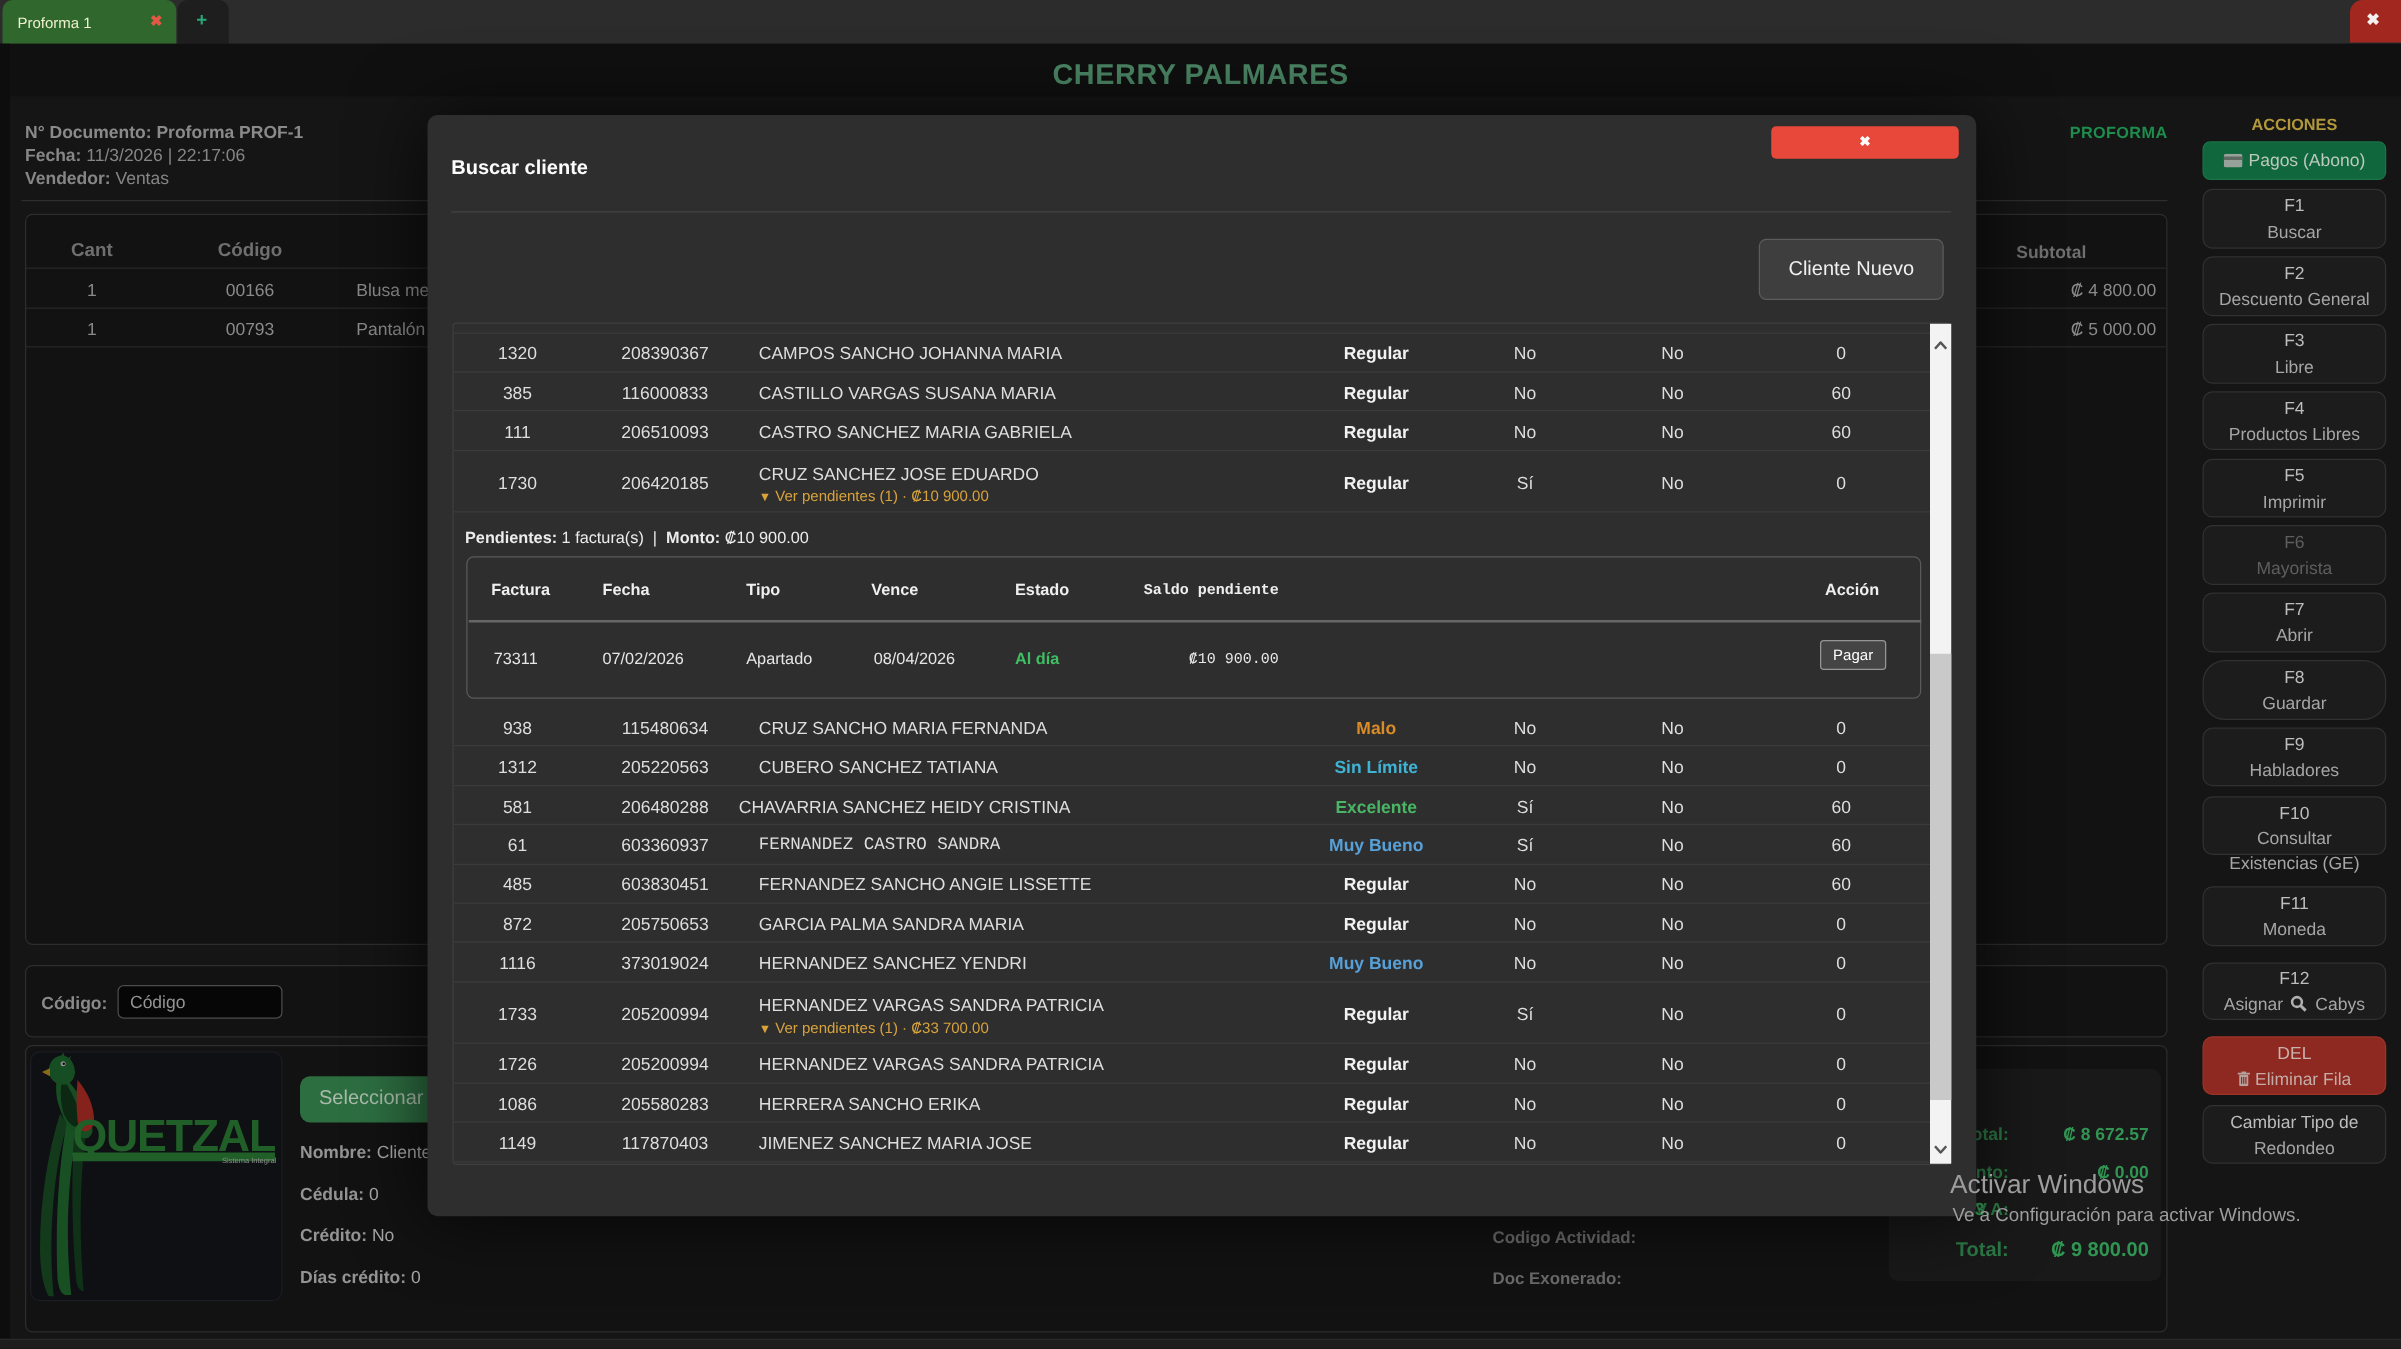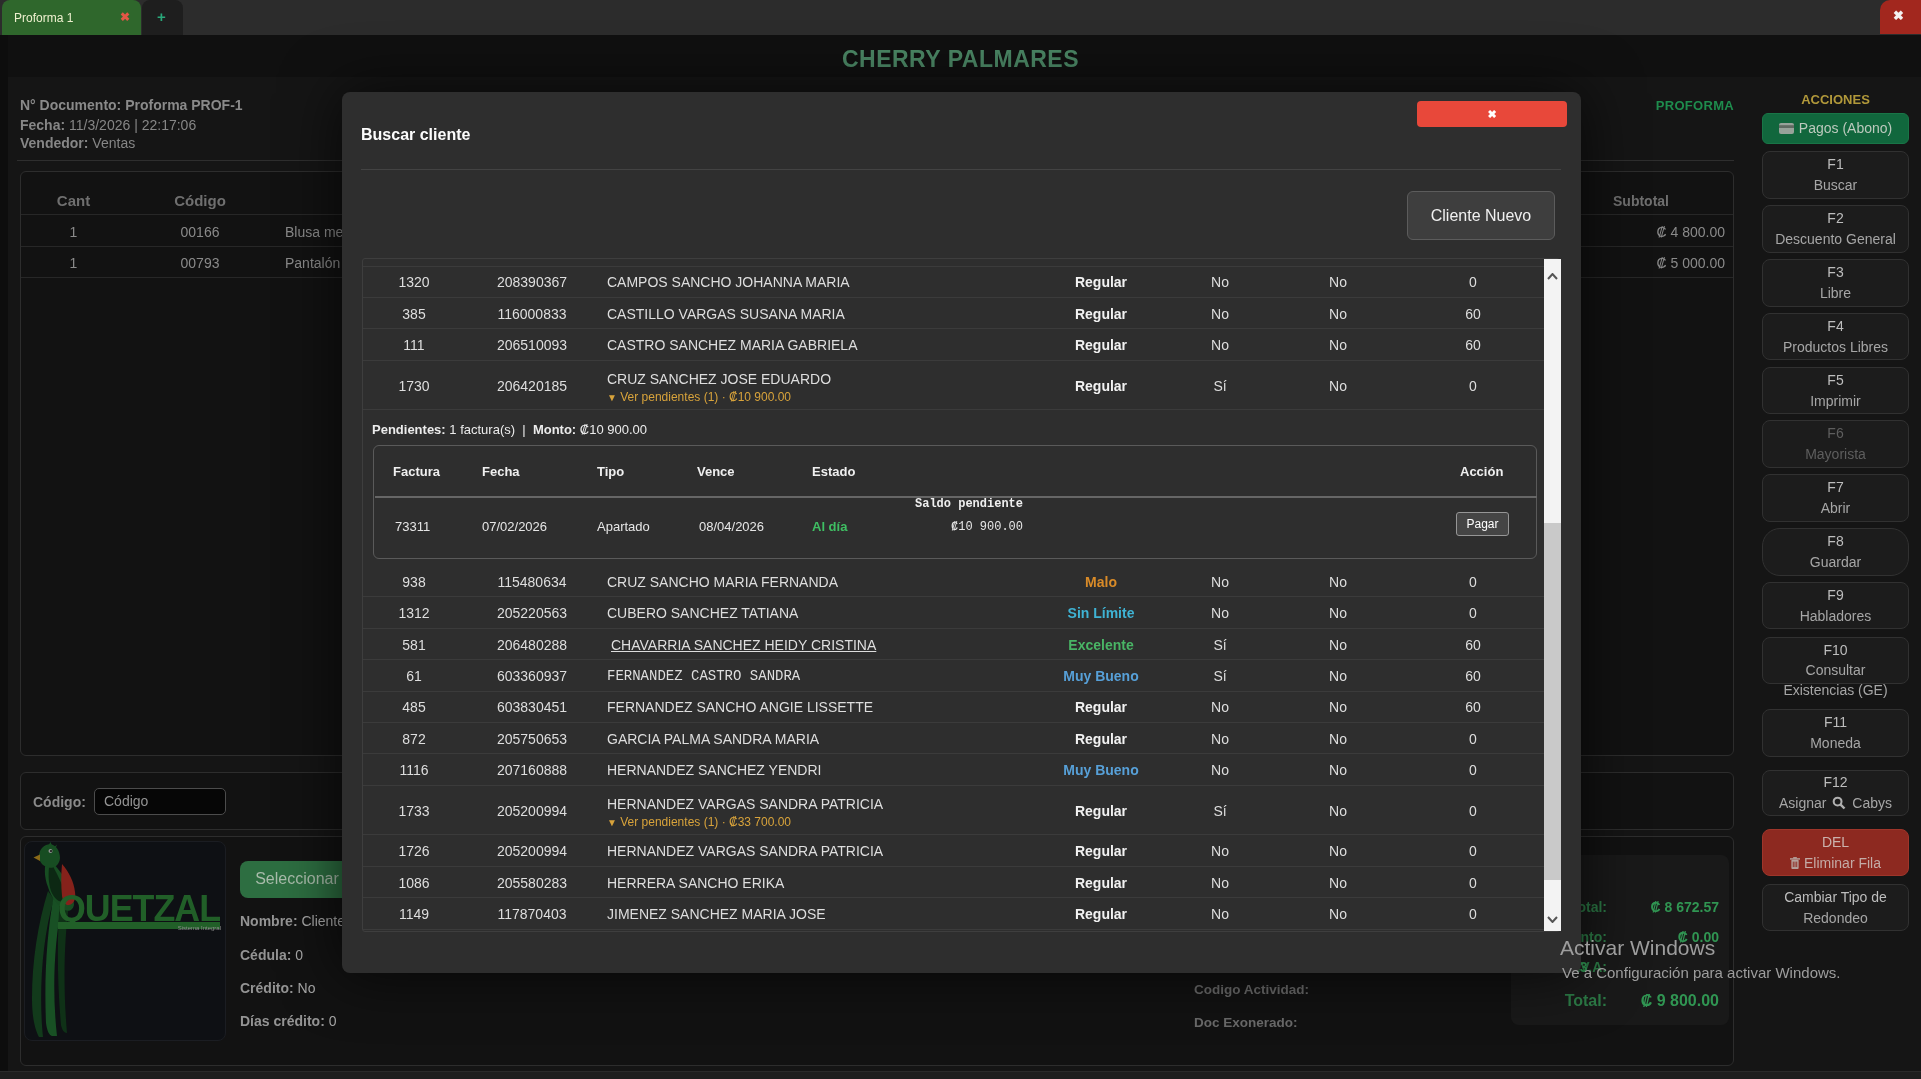--- a/index.html
+++ b/index.html
@@ -244,21 +244,21 @@
 <div class="cell cc" style="left:1090px;top:314.7px;width:40px;">0</div>
 <div class="abs mrow" style="left:0;top:338.4px;width:1181px;height:31.4px;"></div>
 <div class="cell" style="left:244px;top:346.1px;">CUBERO SANCHEZ TATIANA</div>
 <div class="cell cc" style="left:11px;top:346.1px;width:80px;">1312</div>
 <div class="cell cc" style="left:109px;top:346.1px;width:120px;">205220563</div>
 <div class="cell cc st-sl" style="left:678px;top:346.1px;width:120px;">Sin Límite</div>
 <div class="cell cc" style="left:827px;top:346.1px;width:60px;">No</div>
 <div class="cell cc" style="left:945px;top:346.1px;width:60px;">No</div>
 <div class="cell cc" style="left:1090px;top:346.1px;width:40px;">0</div>
 <div class="abs mrow" style="left:0;top:369.8px;width:1181px;height:31.4px;"></div>
-<div class="cell" style="left:248px;top:377.5px;text-decoration:underline;">CHAVARRIA SANCHEZ HEIDY CRISTINA</div>
+<div class="cell" style="left:228px;top:377.5px;">CHAVARRIA SANCHEZ HEIDY CRISTINA</div>
 <div class="cell cc" style="left:11px;top:377.5px;width:80px;">581</div>
 <div class="cell cc" style="left:109px;top:377.5px;width:120px;">206480288</div>
 <div class="cell cc st-exc" style="left:678px;top:377.5px;width:120px;">Excelente</div>
 <div class="cell cc" style="left:827px;top:377.5px;width:60px;">Sí</div>
 <div class="cell cc" style="left:945px;top:377.5px;width:60px;">No</div>
 <div class="cell cc" style="left:1090px;top:377.5px;width:40px;">60</div>
 <div class="abs mrow" style="left:0;top:401.2px;width:1181px;height:31.4px;"></div>
 <div class="cell" style="left:244px;top:408.9px;font-family:Liberation Mono, monospace;">FERNANDEZ CASTRO SANDRA</div>
 <div class="cell cc" style="left:11px;top:408.9px;width:80px;">61</div>
 <div class="cell cc" style="left:109px;top:408.9px;width:120px;">603360937</div>
@@ -278,21 +278,21 @@
 <div class="cell" style="left:244px;top:471.7px;">GARCIA PALMA SANDRA MARIA</div>
 <div class="cell cc" style="left:11px;top:471.7px;width:80px;">872</div>
 <div class="cell cc" style="left:109px;top:471.7px;width:120px;">205750653</div>
 <div class="cell cc st-reg" style="left:678px;top:471.7px;width:120px;">Regular</div>
 <div class="cell cc" style="left:827px;top:471.7px;width:60px;">No</div>
 <div class="cell cc" style="left:945px;top:471.7px;width:60px;">No</div>
 <div class="cell cc" style="left:1090px;top:471.7px;width:40px;">0</div>
 <div class="abs mrow" style="left:0;top:495.4px;width:1181px;height:31.4px;"></div>
 <div class="cell" style="left:244px;top:503.1px;">HERNANDEZ SANCHEZ YENDRI</div>
 <div class="cell cc" style="left:11px;top:503.1px;width:80px;">1116</div>
-<div class="cell cc" style="left:109px;top:503.1px;width:120px;">207160888</div>
+<div class="cell cc" style="left:109px;top:503.1px;width:120px;">373019024</div>
 <div class="cell cc st-mb" style="left:678px;top:503.1px;width:120px;">Muy Bueno</div>
 <div class="cell cc" style="left:827px;top:503.1px;width:60px;">No</div>
 <div class="cell cc" style="left:945px;top:503.1px;width:60px;">No</div>
 <div class="cell cc" style="left:1090px;top:503.1px;width:40px;">0</div>
 <div class="abs mrow" style="left:0;top:526.8px;width:1181px;height:49.6px;"></div>
 <div class="cell" style="left:244px;top:536.8px;">HERNANDEZ VARGAS SANDRA PATRICIA</div>
 <div class="cell verp" style="left:244px;top:555.8px;"><span style="font-size:10px;">▼</span> Ver pendientes (1) · ₡33 700.00</div>
 <div class="cell cc" style="left:11px;top:543.6px;width:80px;">1733</div>
 <div class="cell cc" style="left:109px;top:543.6px;width:120px;">205200994</div>
 <div class="cell cc st-reg" style="left:678px;top:543.6px;width:120px;">Regular</div>
@@ -323,21 +323,21 @@
 <div class="cell cc" style="left:827px;top:646.9px;width:60px;">No</div>
 <div class="cell cc" style="left:945px;top:646.9px;width:60px;">No</div>
 <div class="cell cc" style="left:1090px;top:646.9px;width:40px;">0</div>
 <div class="abs" style="left:9px;top:163.0px;font-size:13px;color:#ececec;"><span class="b">Pendientes:</span> 1 factura(s) &nbsp;|&nbsp; <span class="b">Monto:</span> ₡10 900.00</div>
 <div class="abs" style="left:10px;top:185.6px;width:1164px;height:114.6px;border:1px solid #5a5a5a;border-radius:6px;">
 <div class="abs ph" style="left:19px;top:18px;">Factura</div>
 <div class="abs ph" style="left:108px;top:18px;">Fecha</div>
 <div class="abs ph" style="left:223px;top:18px;">Tipo</div>
 <div class="abs ph" style="left:323px;top:18px;">Vence</div>
 <div class="abs ph" style="left:438px;top:18px;">Estado</div>
-<div class="abs b mono" style="left:541px;top:19px;color:#efefef;font-size:12px;margin-top:32px;">Saldo pendiente</div>
+<div class="abs b mono" style="left:541px;top:19px;color:#efefef;font-size:12px;">Saldo pendiente</div>
 <div class="abs ph" style="left:1086px;top:18px;">Acción</div>
 <div class="abs" style="left:1px;top:50px;width:1162px;height:2px;background:#666;"></div>
 <div class="abs pv" style="left:21px;top:73px;">73311</div>
 <div class="abs pv" style="left:108px;top:73px;">07/02/2026</div>
 <div class="abs pv" style="left:223px;top:73px;">Apartado</div>
 <div class="abs pv" style="left:325px;top:73px;">08/04/2026</div>
 <div class="abs b" style="left:438px;top:73px;color:#3fbf63;font-size:13px;">Al día</div>
 <div class="abs mono" style="left:509px;top:74px;width:140px;text-align:right;color:#e6e6e6;font-size:12px;">₡10 900.00</div>
 <div class="abs" style="left:1082px;top:66px;width:53px;height:24px;background:#454545;border:1px solid #969696;border-radius:3px;text-align:center;color:#fff;font-size:12px;line-height:22px;">Pagar</div>
 </div>

